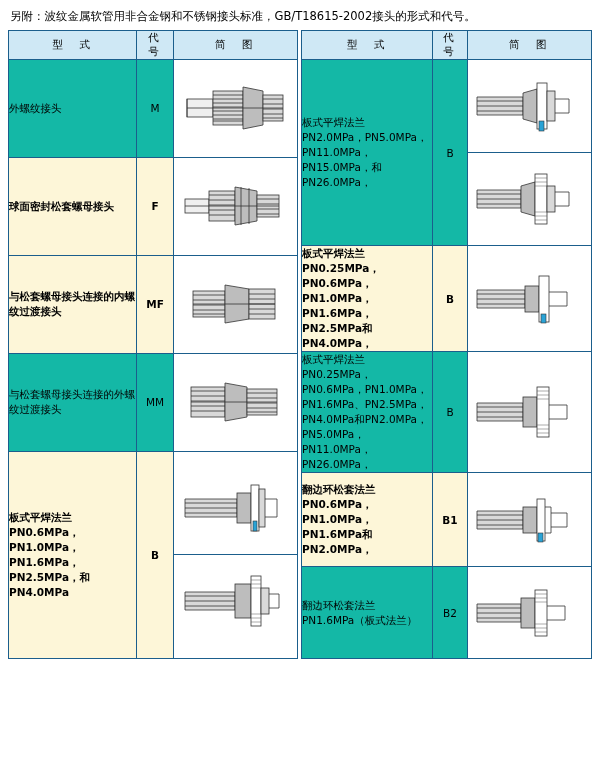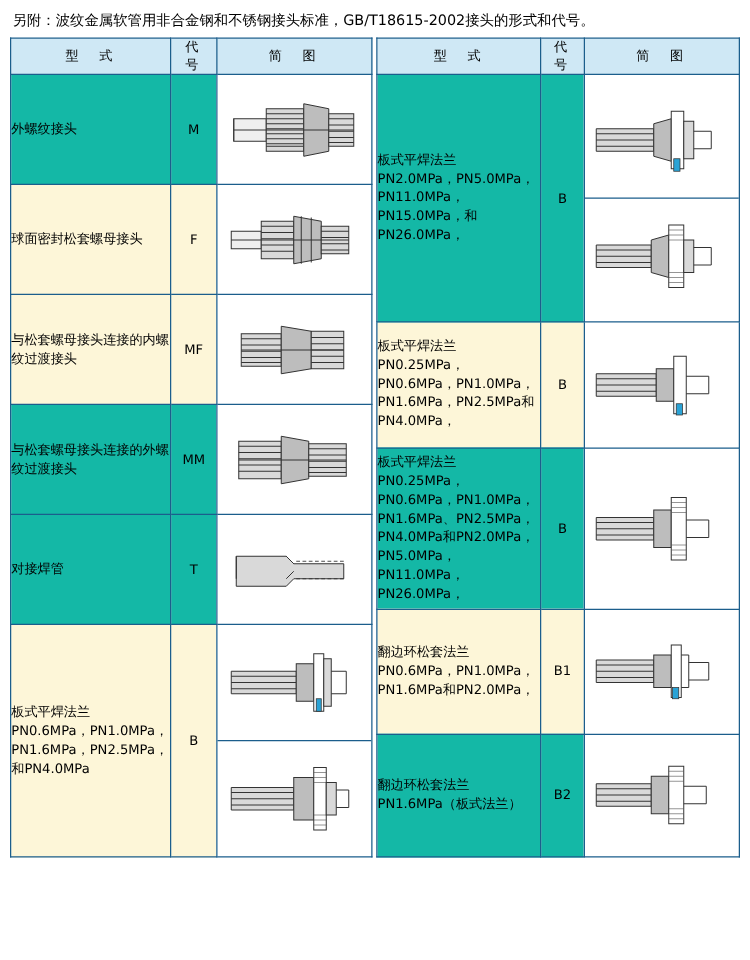--- a/index.html
+++ b/index.html
@@ -63,21 +63,21 @@
   }
   td.code {
     text-align: center;
     font-size: 12px;
   }
   td.fig {
     text-align: center;
     padding: 0;
     background: #fff;
   }
-  .yellow { background: #fdf6d8; }
+  .yellow { background: #fdf6d8; font-weight: bold; }
   .white { background: #14b8a6; }
 
   .fig-wrap {
     width: 100%;
     height: 100%;
     display: flex;
     align-items: center;
     justify-content: center;
   }
   svg { display: block; }
@@ -177,33 +177,20 @@
                 <path class="ln2" d="M12 24 h34 M12 29 h34 M12 34 h34 M12 39 h34 M12 44 h34"></path>
                 <polygon points="46,16 68,20 68,50 46,54" class="dk"></polygon>
                 <rect x="68" y="22" width="30" height="26" class="gray"></rect>
                 <path class="ln2" d="M68 26 h30 M68 31 h30 M68 36 h30 M68 41 h30 M68 45 h30"></path>
                 <path class="ln2" d="M12 35 h86"></path>
               </svg>
             </div>
           </td>
         </tr>
 
-        <tr style="height:88px">
-          <td class="name white">对接焊管</td>
-          <td class="code white">T</td>
-          <td class="fig white">
-            <div class="fig-wrap">
-              <svg width="112" height="70" viewBox="0 0 112 70">
-                <path class="gray" d="M10 24 h40 l6 6 h40 v12 h-40 l-6 6 h-40 z"></path>
-                <path class="dash" d="M58 28 h38 M58 42 h38"></path>
-                <path class="ln2" d="M10 24 v18 M50 24 l6 6 M50 42 l6 -6"></path>
-              </svg>
-            </div>
-          </td>
-        </tr>
 
         <tr style="height:186px">
           <td class="name yellow" style="white-space:pre-line">板式平焊法兰
 PN0.6MPa，PN1.0MPa，PN1.6MPa，PN2.5MPa，和PN4.0MPa</td>
           <td class="code yellow">B</td>
           <td class="fig white" style="padding:0">
             <div style="height:92px;border-bottom:1px solid #1b5e8c;display:flex;align-items:center;justify-content:center">
               <svg width="112" height="78" viewBox="0 0 112 78">
                 <path class="gray" d="M6 30 h52 v18 h-52 z"></path>
                 <path class="ln2" d="M6 34 h52 M6 39 h52 M6 44 h52"></path>

